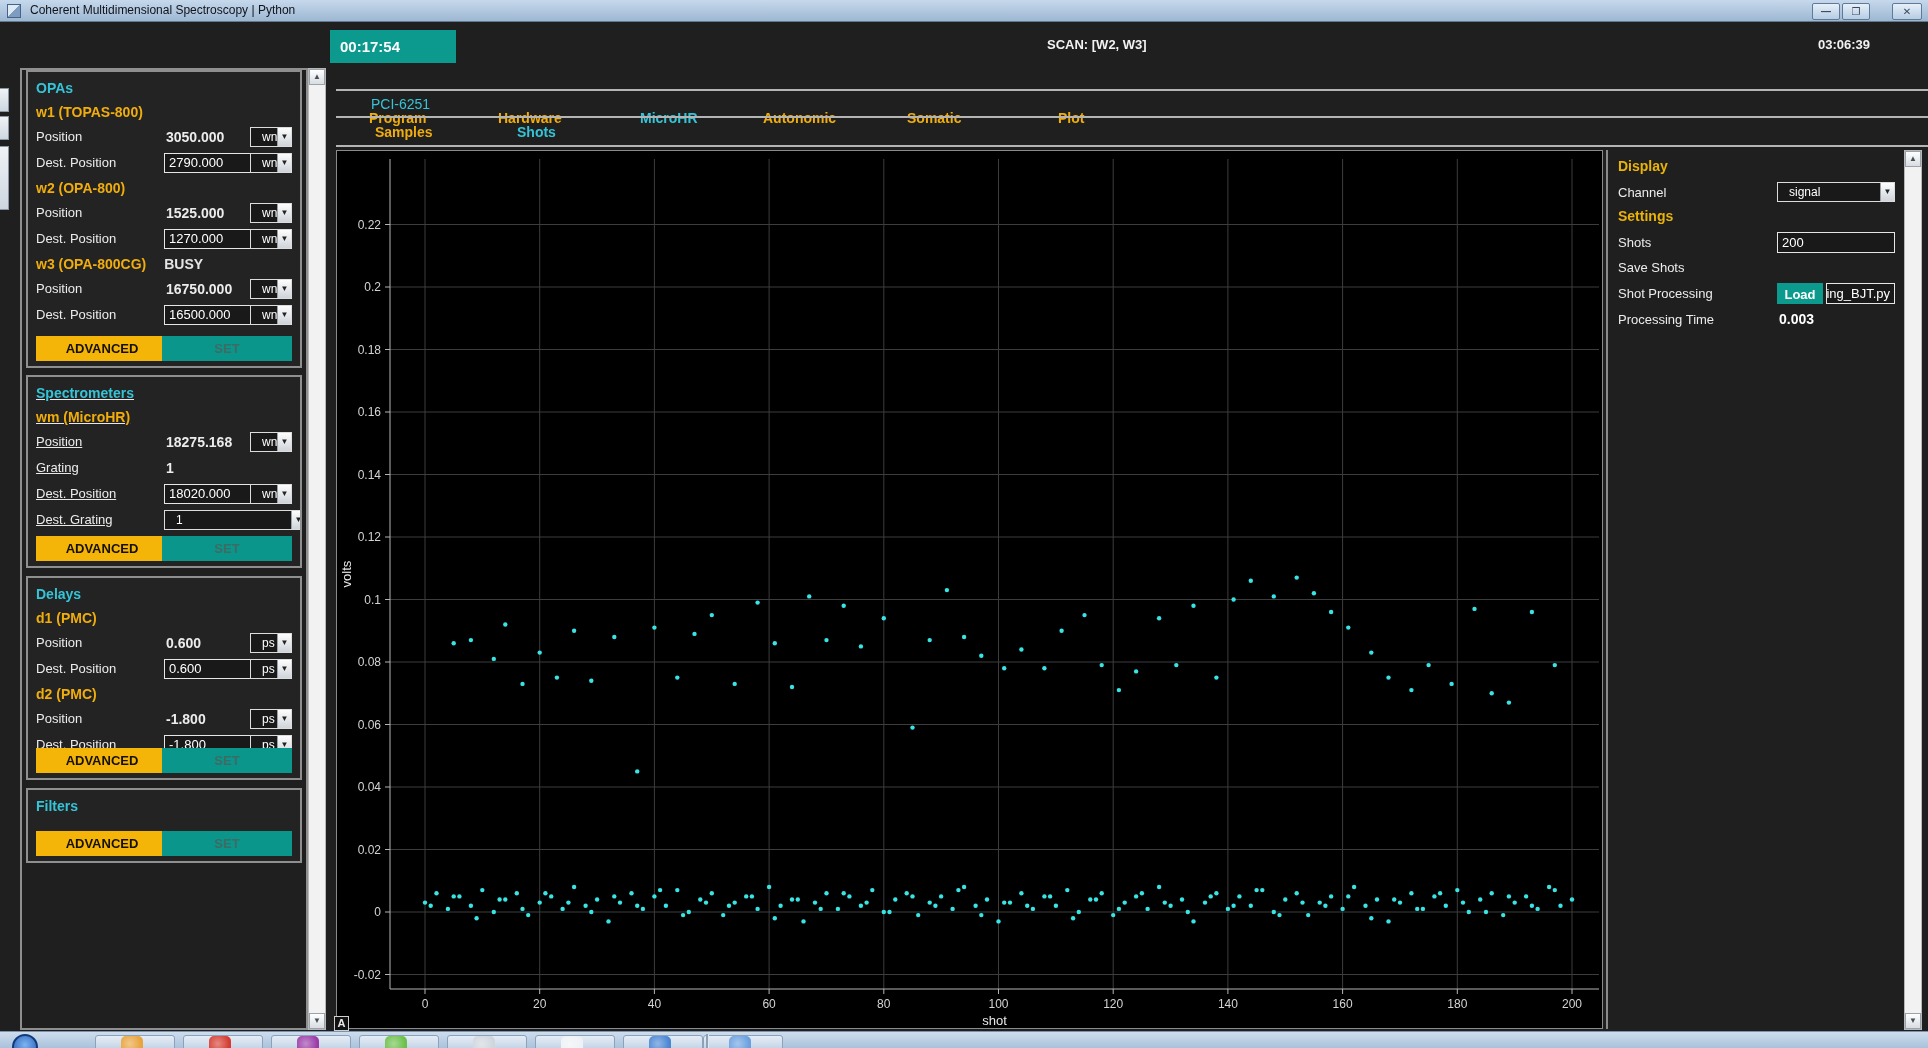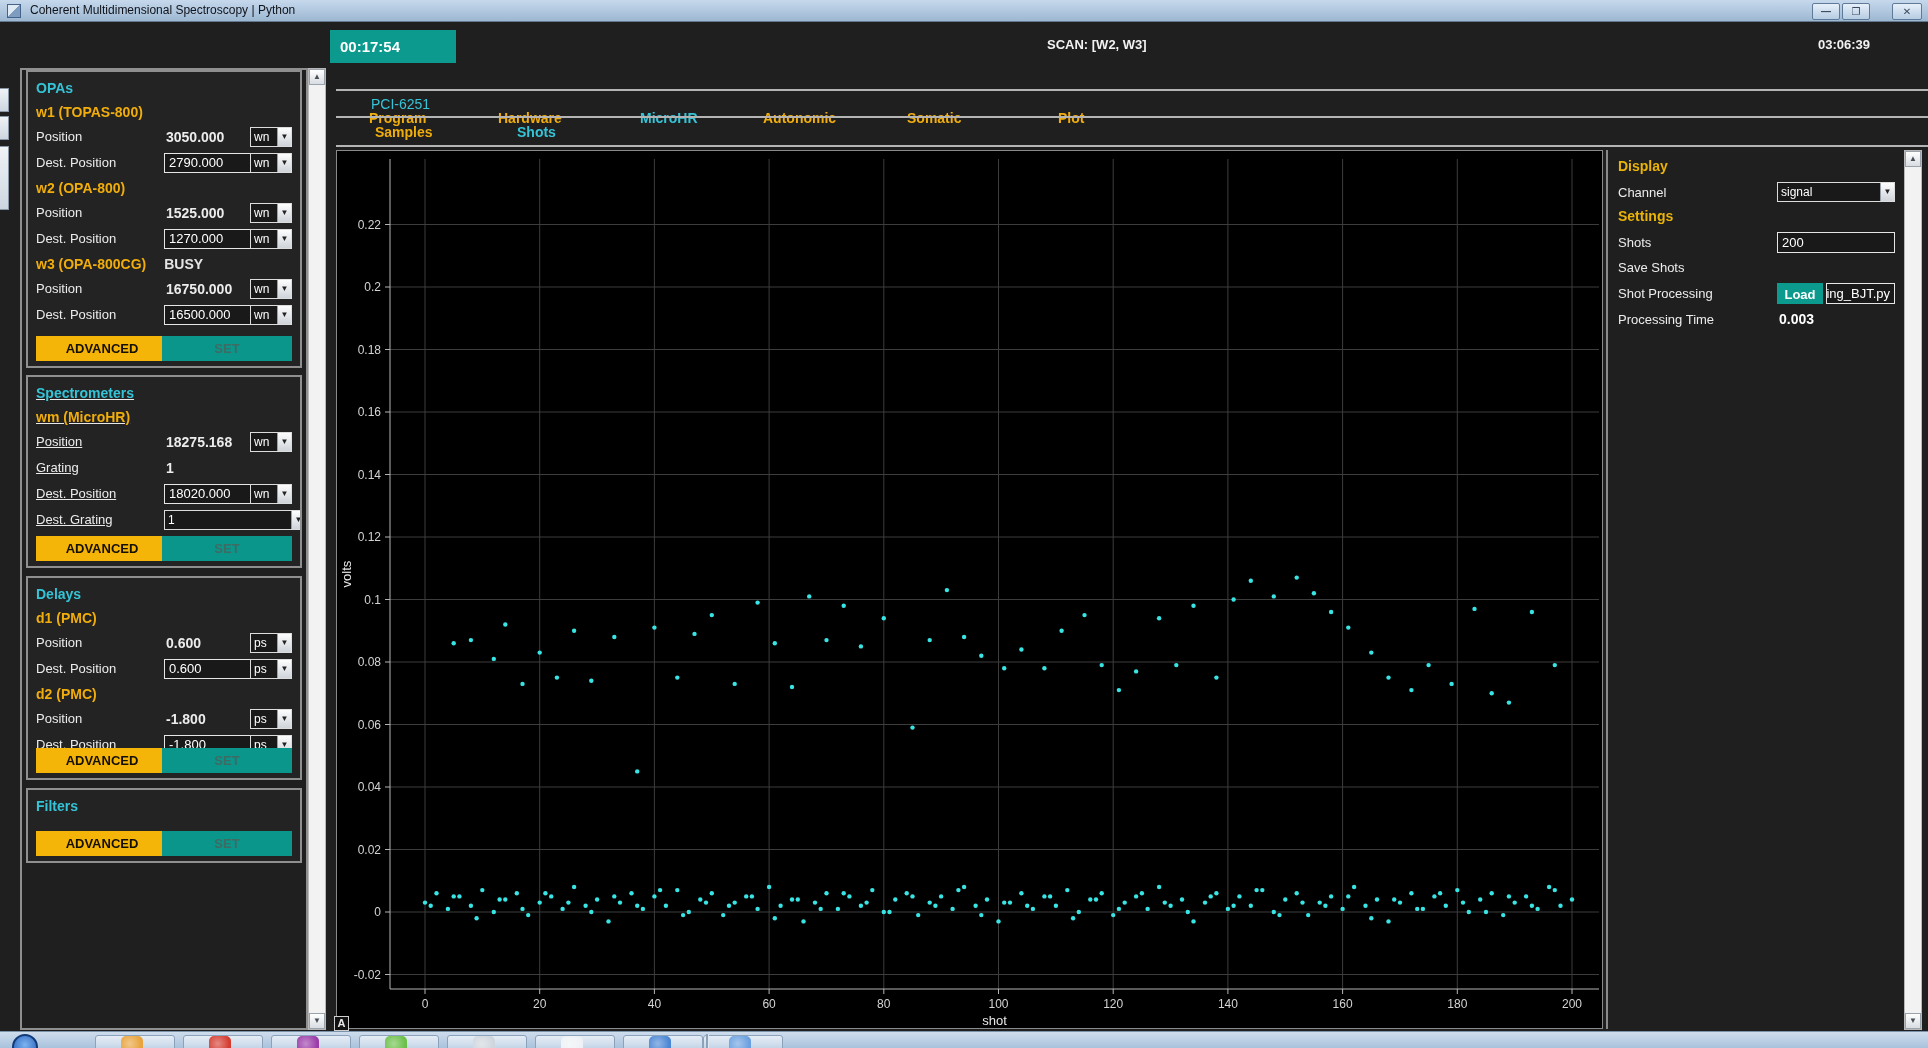--- a/index.html
+++ b/index.html
@@ -29,21 +29,21 @@
   .group{position:absolute;left:26px;width:276px;border:2px solid #8f8f8f;background:#232323;padding:4px 6px;overflow:hidden;}
   .g-title{font-size:14px;font-weight:bold;color:#35c4d7;height:24px;line-height:24px;padding-left:2px;}
   .g-dev{font-size:14px;font-weight:bold;color:#f0ad0c;height:24px;line-height:24px;padding-left:2px;}
   .g-dev .busy{color:#e5e5e5;margin-left:18px;}
   .row{position:relative;height:26px;line-height:26px;padding-left:2px;font-size:13px;color:#ececec;}
   .row .val{position:absolute;left:132px;top:0;width:96px;font-weight:bold;font-size:14px;
     white-space:nowrap;overflow:hidden;}
   .row .inp{position:absolute;left:130px;top:3px;width:96px;height:20px;border:1px solid #e6e6e6;
     background:#191919;color:#fff;font-size:13px;line-height:18px;padding-left:4px;white-space:nowrap;overflow:hidden;}
   .combo{position:absolute;right:2px;top:3px;height:20px;border:1px solid #dcdcdc;background:#191919;
-    display:flex;align-items:stretch;}
+    display:flex;align-items:stretch;padding-left:8px;}
   .combo .ct{flex:1;font-size:12px;color:#fff;line-height:18px;padding:0 3px;overflow:hidden;white-space:nowrap;}
   .combo .cb{width:14px;background:linear-gradient(#fdfdfd,#cfd4da);border-left:1px solid #9aa0a8;
     color:#222;font-size:8px;line-height:18px;text-align:center;}
   .combo.unit{width:42px;}
   .combo.wide{width:142px;left:130px;right:auto;}
   .btnrow{position:absolute;left:6px;right:6px;bottom:5px;height:25px;}
   .btn-adv{position:absolute;left:2px;width:132px;height:25px;background:#f5b508;border:none;
     color:#151004;font-weight:bold;font-size:13px;}
   .btn-set{position:absolute;right:2px;width:130px;height:25px;background:#0b968b;border:none;
     color:#3e6b64;font-weight:bold;font-size:13px;}

